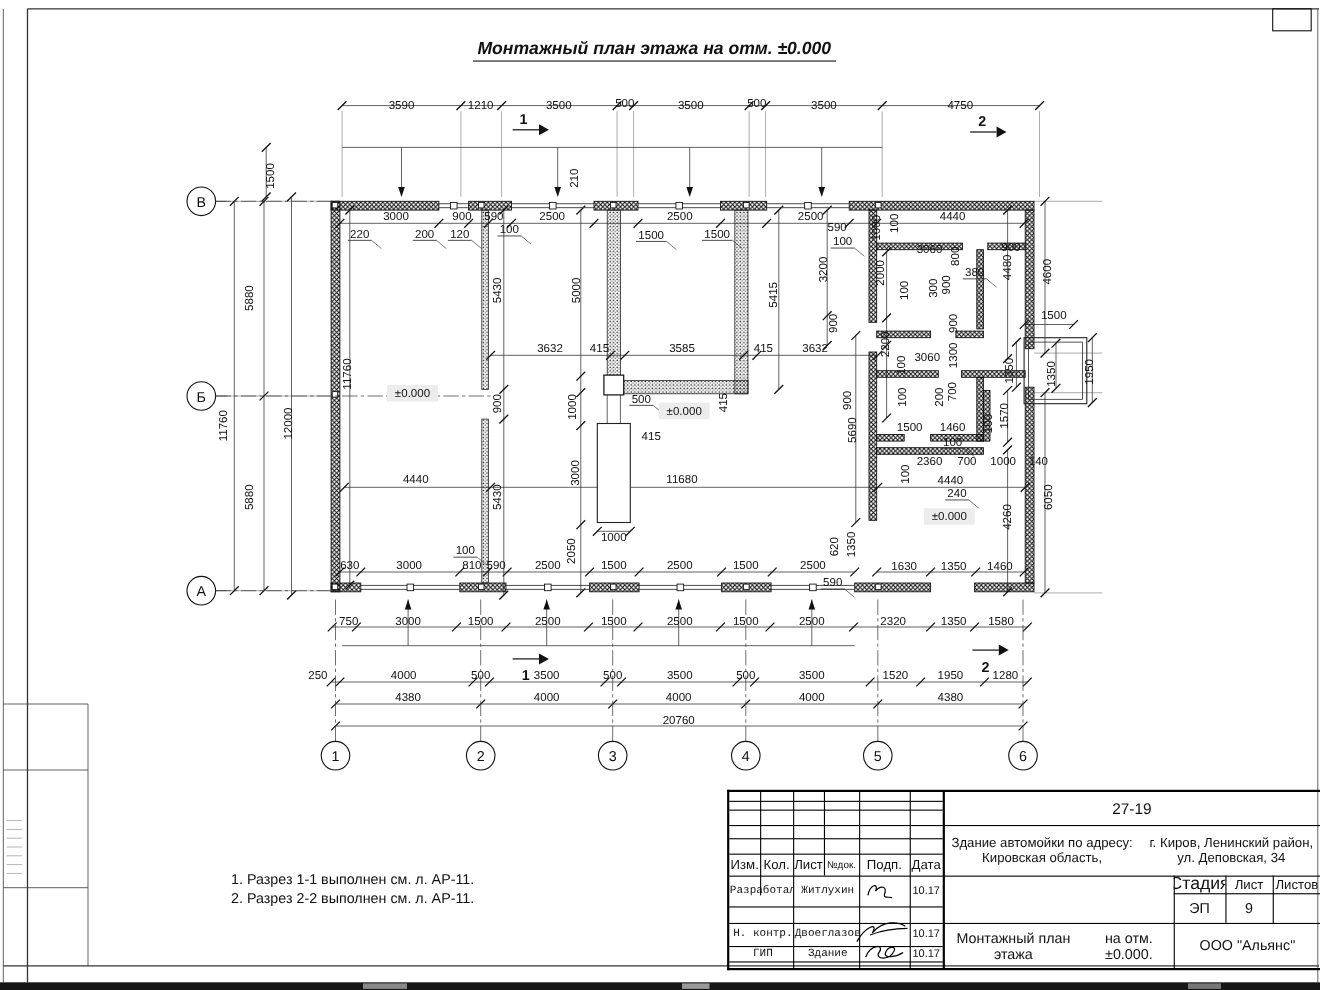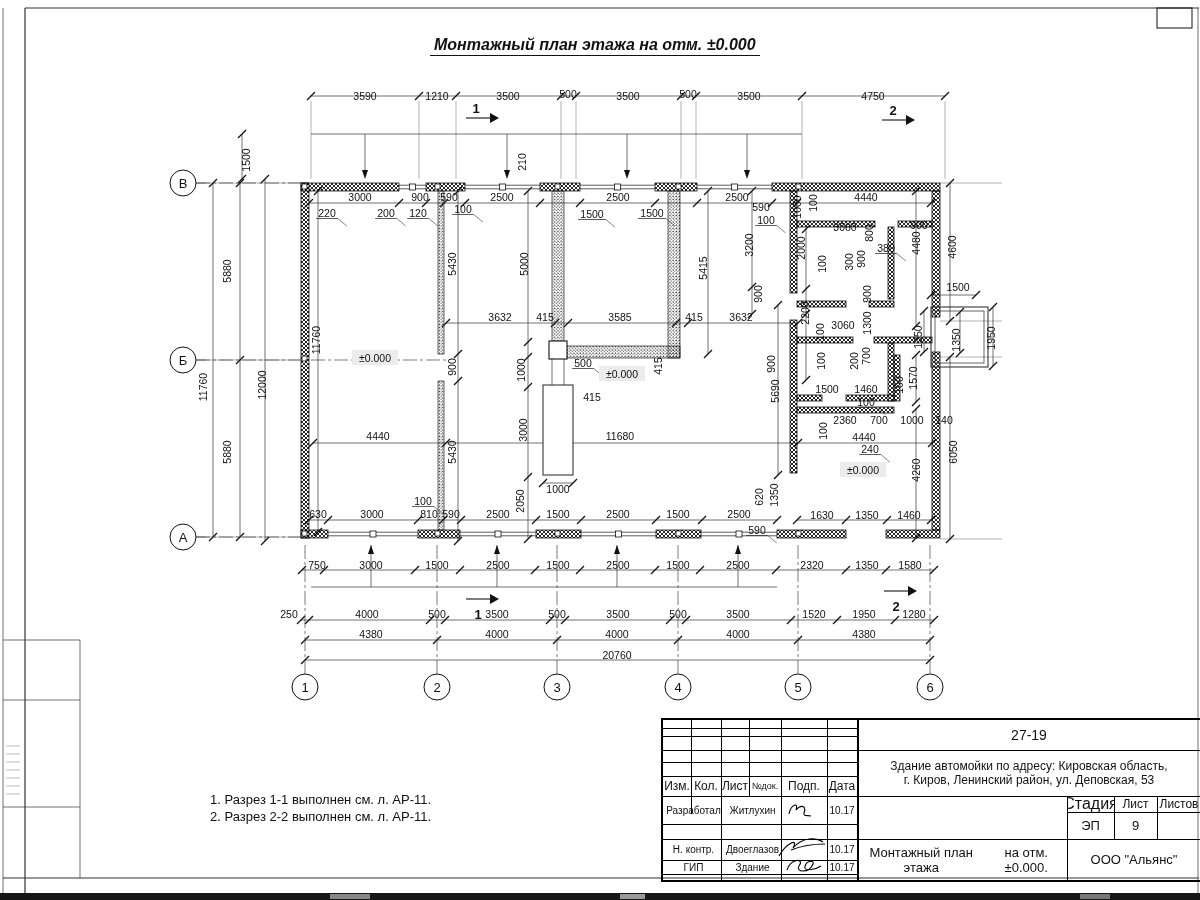--- a/index.html
+++ b/index.html
@@ -10,21 +10,21 @@
     font-size:16px;font-style:italic;font-weight:bold;}
   .main-title span{border-bottom:1.5px solid #111;padding:0 4px 2px 4px;}
   .notes{position:absolute;left:210px;top:791px;font-size:13px;line-height:17px;}
   
   .tb{position:absolute;left:661px;top:718px;width:538px;height:160px;
       border-top:2px solid #000;border-left:2px solid #000;border-bottom:2px solid #000;}
   .tb .cell{position:absolute;box-sizing:border-box;display:flex;align-items:center;justify-content:center;
       text-align:center;font-size:11px;overflow:hidden;}
   .tb .vl{position:absolute;width:0;border-left:1px solid #000;}
   .tb .hl{position:absolute;height:0;border-top:1px solid #000;}
-  .left-align{justify-content:flex-start;padding-left:3px;text-align:left;}
+  .left-align{justify-content:flex-start;padding-left:3px;text-align:left;font-family:Liberation Mono, monospace;}
   .sig-svg{position:absolute;}
 </style>
 </head>
 <body>
 <div class="sheet">
 
 <svg id="plan" width="1200" height="900">
   <defs>
     <pattern id="hatch" width="4" height="4" patternUnits="userSpaceOnUse">
       <path d="M0,4 L4,0 M0,0 L4,4" stroke="#111" stroke-width="0.9"></path>
@@ -602,23 +602,23 @@
     <path d="M8,18 C10,8 18,6 15,14 C20,8 26,10 23,17 C22,21 27,19 30,20" fill="none" stroke="#000" stroke-width="1.1"></path>
   </svg>
   <svg class="sig-svg" style="left:110px;top:112px" width="60" height="30">
     <path d="M6,24 C14,10 26,6 20,16 C30,4 44,6 50,10 M18,18 C28,14 40,12 52,12" fill="none" stroke="#000" stroke-width="1.1"></path>
   </svg>
   <svg class="sig-svg" style="left:116px;top:134px" width="50" height="24">
     <path d="M8,16 C12,4 26,4 20,12 C16,18 30,20 34,10 C36,6 28,6 26,12 C24,18 36,16 42,12" fill="none" stroke="#000" stroke-width="1.1"></path>
   </svg>
 
   <div class="cell" style="left:194px;top:0;width:344px;height:30px;font-size:14px">27-19</div>
-  <div class="cell" style="left:194px;top:30px;width:344px;height:46px;font-size:12px;flex-direction:column">
+  <div class="cell" style="left:194px;top:30px;width:344px;height:46px;font-size:12px;flex-direction:row">
     <div>Здание автомойки по адресу: Кировская область,</div>
-    <div>г. Киров, Ленинский район, ул. Деповская, 53</div>
+    <div>г. Киров, Ленинский район, ул. Деповская, 34</div>
   </div>
   <div class="cell" style="left:404px;top:76px;width:47px;height:16px;font-size:16px">Стадия</div>
   <div class="cell" style="left:451px;top:76px;width:43px;height:16px;font-size:12px">Лист</div>
   <div class="cell" style="left:494px;top:76px;width:44px;height:16px;font-size:12px">Листов</div>
   <div class="cell" style="left:404px;top:92px;width:47px;height:27px;font-size:13px">ЭП</div>
   <div class="cell" style="left:451px;top:92px;width:43px;height:27px;font-size:13px">9</div>
   <div class="cell" style="left:194px;top:119px;width:210px;height:41px;font-size:13px;flex-direction:row">
     <div>Монтажный план этажа</div>
     <div>на отм. ±0.000.</div>
   </div>

